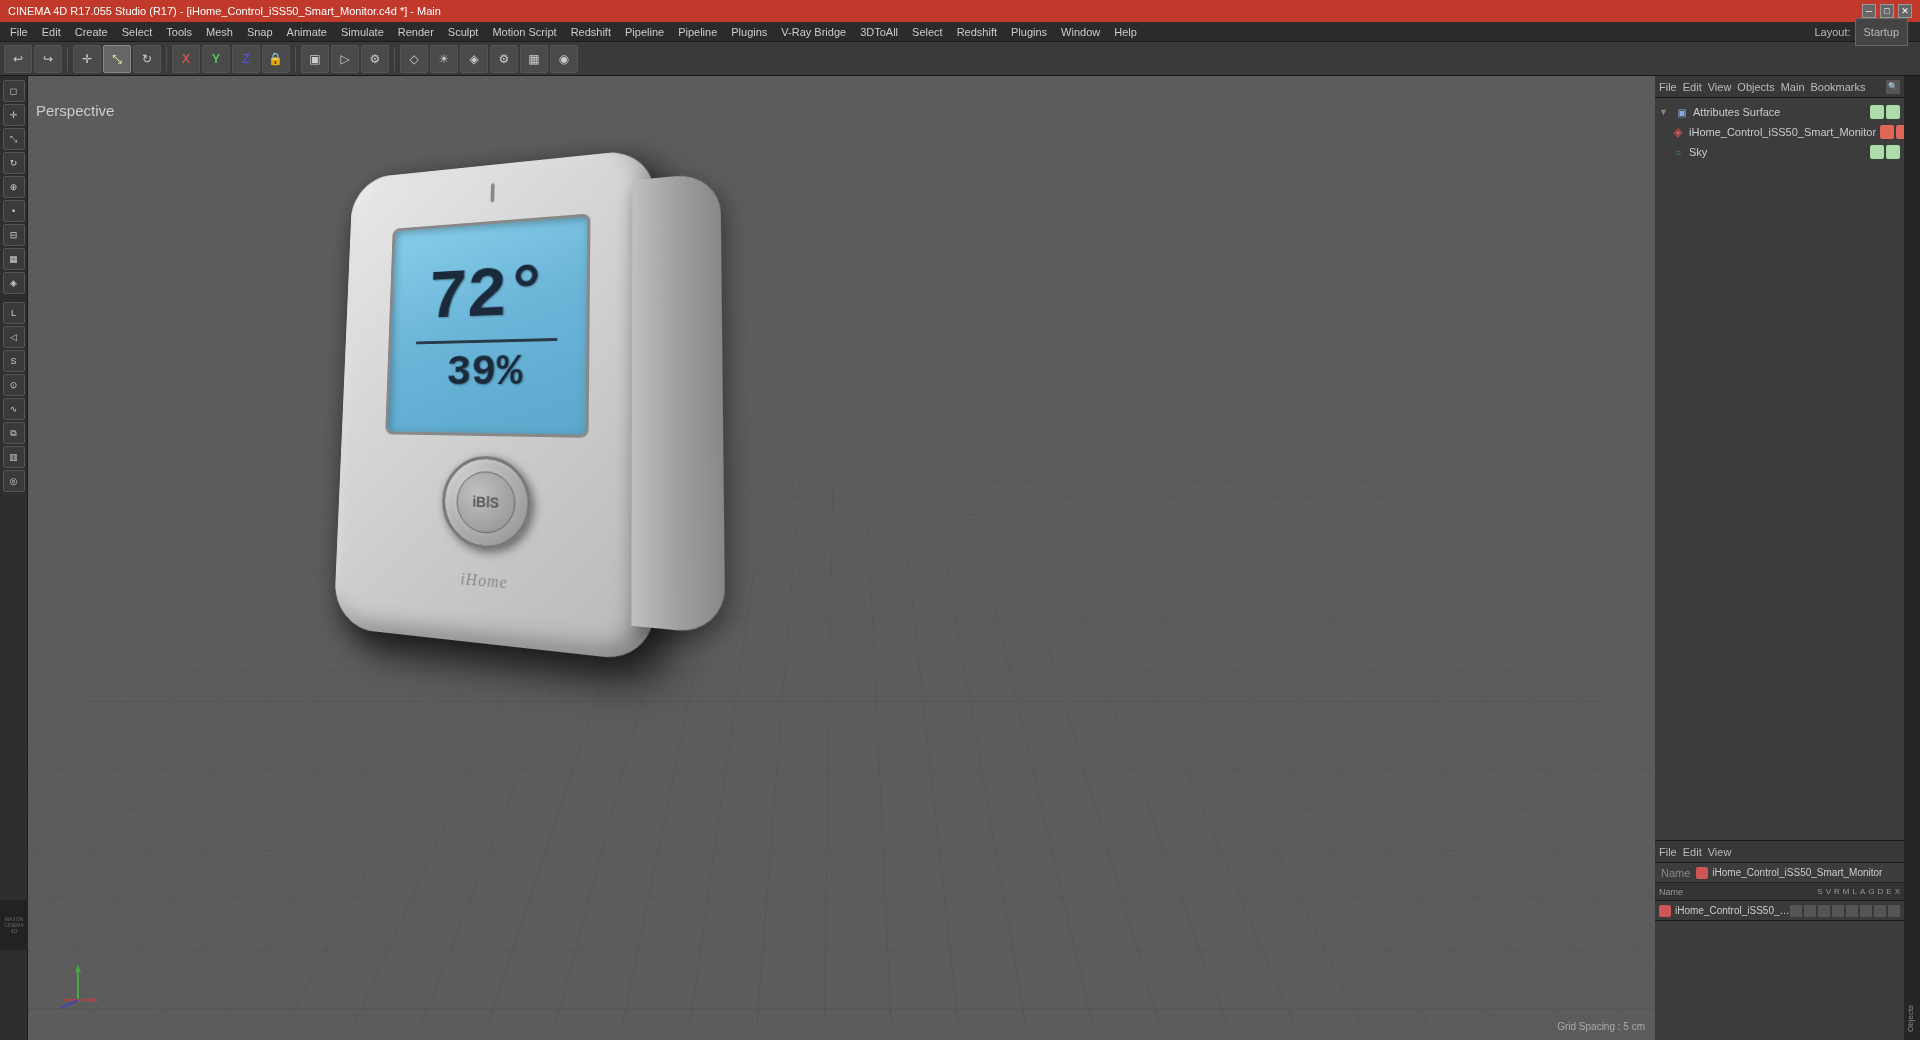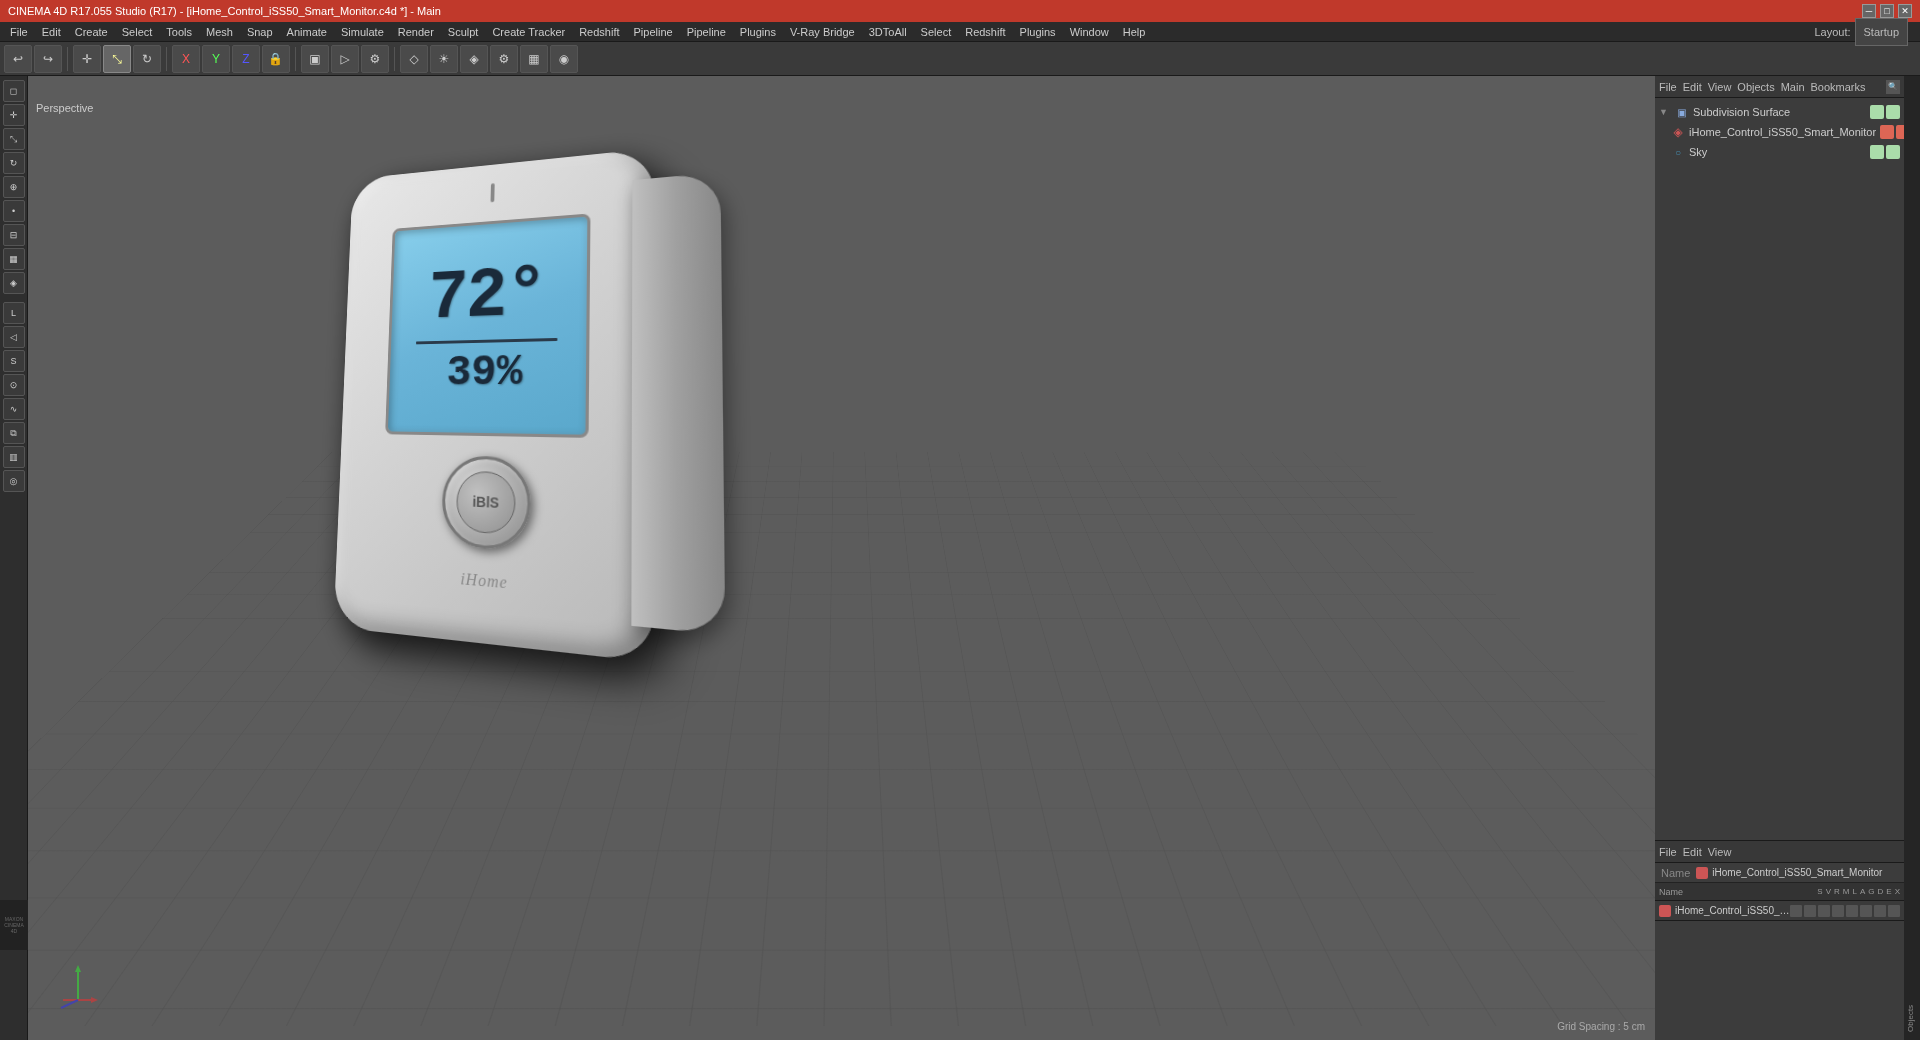--- a/index.html
+++ b/index.html
@@ -137,21 +137,21 @@
       color: #aaa;
       cursor: pointer;
       font-size: 10px;
     }
 
     #perspective-label {
       position: absolute;
       top: 26px;
       left: 8px;
       color: #ccc;
-      font-size: 11px;
+      font-size: 15px;
       z-index: 2;
     }
 
     
     .viewport-scene {
       position: absolute;
       top: 0; left: 0; right: 0; bottom: 0;
       background: #5c5c5c;
       overflow: hidden;
     }
@@ -479,21 +479,21 @@
   <span class="menu-item">Edit</span>
   <span class="menu-item">Create</span>
   <span class="menu-item">Select</span>
   <span class="menu-item">Tools</span>
   <span class="menu-item">Mesh</span>
   <span class="menu-item">Snap</span>
   <span class="menu-item">Animate</span>
   <span class="menu-item">Simulate</span>
   <span class="menu-item">Render</span>
   <span class="menu-item">Sculpt</span>
-  <span class="menu-item">Create Tracker</span>
+  <span class="menu-item">Motion Script</span>
   <span class="menu-item">Redshift</span>
   <span class="menu-item">Pipeline</span>
   <span class="menu-item">Pipeline</span>
   <span class="menu-item">Plugins</span>
   <span class="menu-item">V-Ray Bridge</span>
   <span class="menu-item">3DToAll</span>
   <span class="menu-item">Select</span>
   <span class="menu-item">Redshift</span>
   <span class="menu-item">Plugins</span>
   <span class="menu-item">Window</span>
@@ -618,21 +618,21 @@
         <div style="margin-left:auto;display:flex;gap:2px;">
           <div style="width:14px;height:14px;background:#555;display:flex;align-items:center;justify-content:center;font-size:8px;cursor:pointer;">🔍</div>
         </div>
       </div>
 
       <div id="object-list">
 
         <div class="obj-item">
           <span class="obj-toggle">▼</span>
           <span class="obj-icon" style="color:#88aadd;">▣</span>
-          <span style="font-size:11px;color:#ccc;">Subdivision Surface</span>
+          <span style="font-size:11px;color:#ccc;">Attributes Surface</span>
           <div class="obj-actions">
             <div class="obj-act-btn" style="background:#aaddaa;width:14px;height:14px;border-radius:2px;"></div>
             <div class="obj-act-btn" style="background:#aaddaa;width:14px;height:14px;border-radius:2px;"></div>
           </div>
         </div>
 
         <div class="obj-item obj-indent-1">
           <span class="obj-icon" style="color:#cc5555;font-size:12px;">◈</span>
           <span style="font-size:11px;color:#ccc;">iHome_Control_iSS50_Smart_Monitor</span>
           <div class="obj-actions">

